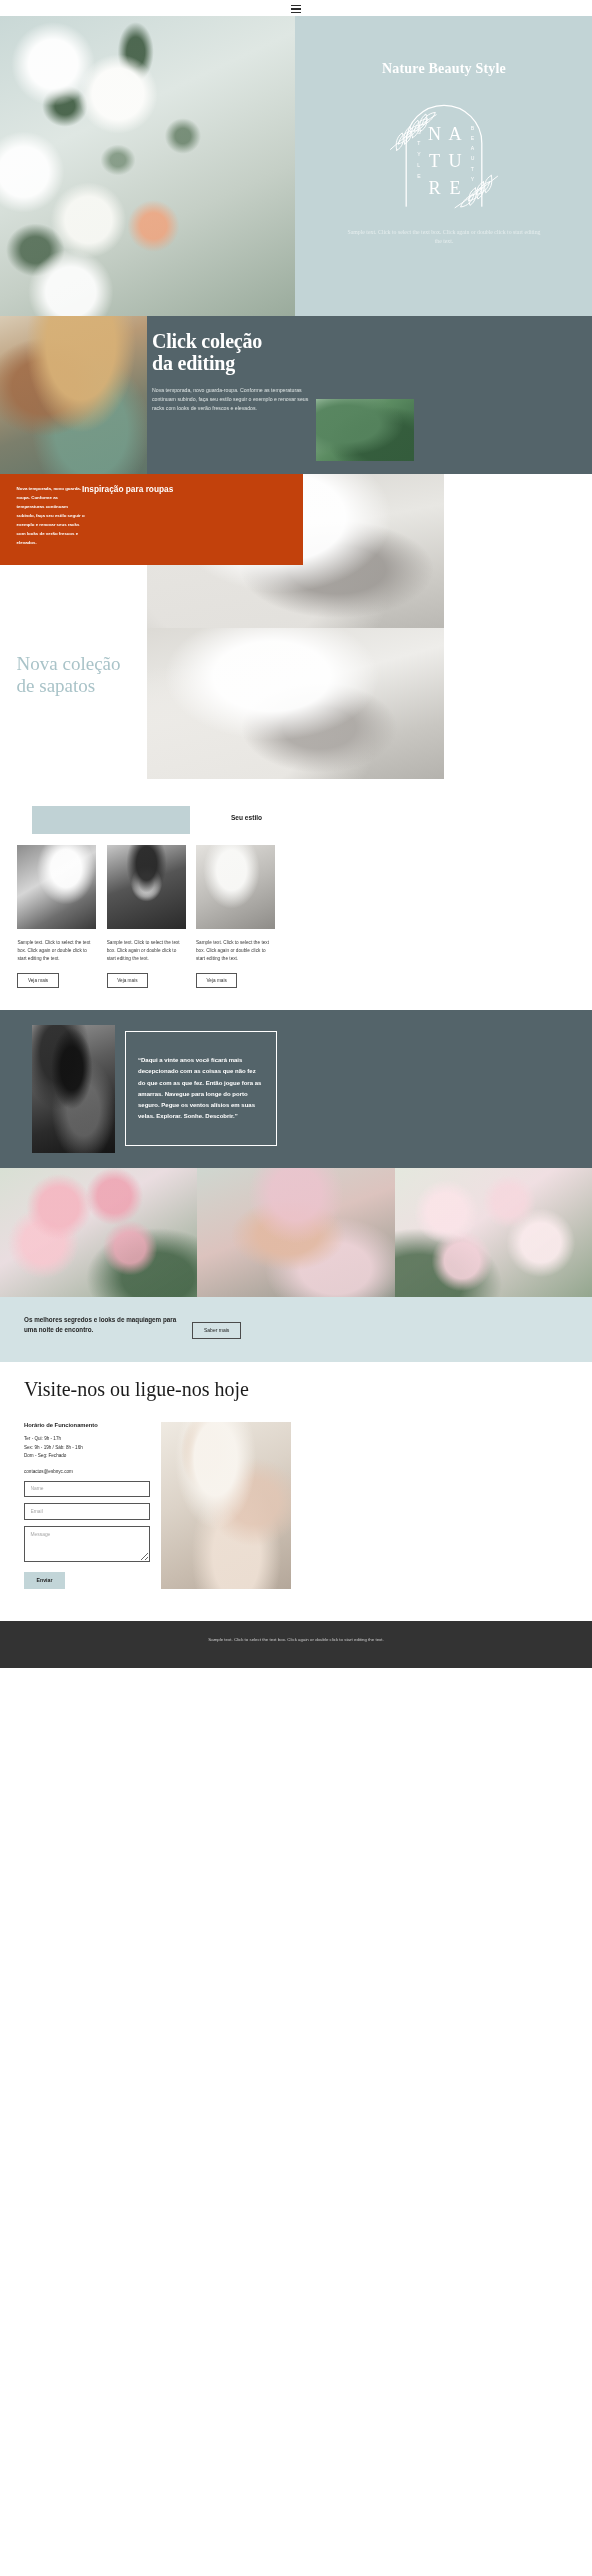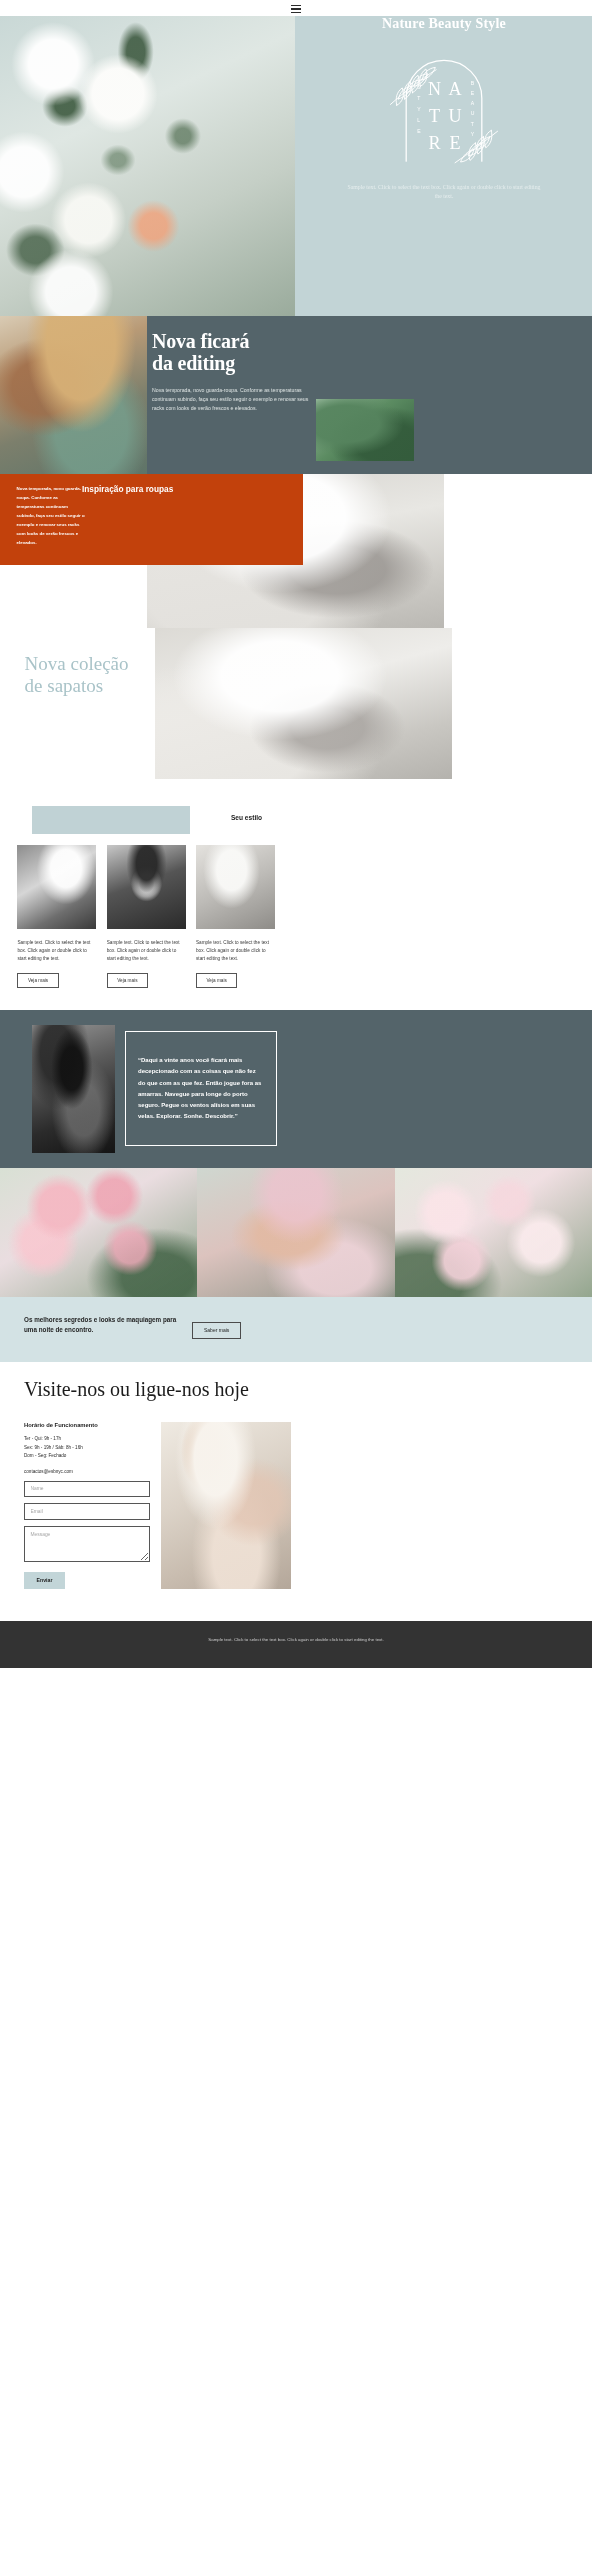--- a/index.html
+++ b/index.html
@@ -30,21 +30,21 @@
       radial-gradient(ellipse at 12% 78%, rgba(48,78,50,.7) 0 4%, rgba(48,78,50,0) 8%),
       radial-gradient(ellipse at 40% 48%, rgba(60,94,60,.5) 0 3%, rgba(60,94,60,0) 7%),
       linear-gradient(155deg, #c9d8d6 0%, #dfe7e3 35%, #c5cfc6 65%, #9aab9c 100%);
   }
   .hero-panel {
     position: absolute; left: 295px; top: 16px; width: 298px; height: 300px;
     background: #c2d4d6;
   }
   .hero-title {
     text-align: center; color: #ffffff; font-size: 14px;
-    font-weight: 700; letter-spacing: 0.2px; 
+    font-weight: 700; letter-spacing: 0.2px; padding-top: 45px;
     font-family: "Liberation Serif", serif;
   }
   .emblem { position: relative; width: 142px; height: 130px; margin: 11px auto 0; }
   .emblem svg { display: block; width: 100%; height: 100%; }
   .hero-sub {
     margin: 9.5px auto 0; width: 197px; text-align: center;
     color: #e6eeee; font-size: 5.8px; line-height: 1.62;
     font-family: "Liberation Serif", serif;
   }
   .burger {
@@ -94,21 +94,21 @@
   .s3-photo {
     position: absolute; left: 147px; top: 0; width: 297px; height: 154px;
     background:
       radial-gradient(ellipse at 45% 28%, rgba(255,255,255,.96) 0 28%, rgba(255,255,255,0) 48%),
       radial-gradient(ellipse at 64% 62%, rgba(150,146,142,.8) 0 18%, rgba(150,146,142,0) 36%),
       radial-gradient(ellipse at 30% 78%, rgba(230,228,224,.9) 0 30%, rgba(230,228,224,0) 52%),
       linear-gradient(170deg, #d6d4cf 0%, #e8e7e3 40%, #cfcdc8 72%, #bab8b3 100%);
   }
 
   
-  .s4 { position: relative; height: 170px; background: #ffffff; margin-left: 8px; }
+  .s4 { position: relative; height: 170px; background: #ffffff; }
   .s4-title {
     position: absolute; left: 16.6px; top: 25px; width: 126px;
     color: #a9c3c8; font-size: 19px; line-height: 1.18; font-weight: 400;
     font-family: "Liberation Serif", serif;
   }
   .s4-photo {
     position: absolute; left: 147px; top: 0; width: 297px; height: 151px;
     background:
       radial-gradient(ellipse at 42% 32%, rgba(255,255,255,.95) 0 24%, rgba(255,255,255,0) 44%),
       radial-gradient(ellipse at 58% 66%, rgba(168,164,160,.85) 0 15%, rgba(168,164,160,0) 32%),
@@ -316,21 +316,21 @@
       </div>
 
       <div class="hero-sub">Sample text. Click to select the text box. Click again or double click to start editing the text.</div>
     </div>
   </section>
 
   <section class="s2">
     <div class="s2-photo img"></div>
     <div class="s2-text">
       <h2 class="s2-title">
-        <span>Nova ficará</span><br>
+        <span>Click coleção</span><br>
         <span>da editing</span>
       </h2>
       <p class="s2-body">Nova temporada, novo guarda-roupa. Conforme as temperaturas continuam subindo, faça seu estilo seguir o exemplo e renovar seus racks com looks de verão frescos e elevados.</p>
     </div>
     <div class="s2-thumb img"></div>
   </section>
 
   <section class="s3">
     <div class="s3-photo img"></div>
     <div class="s3-band">

